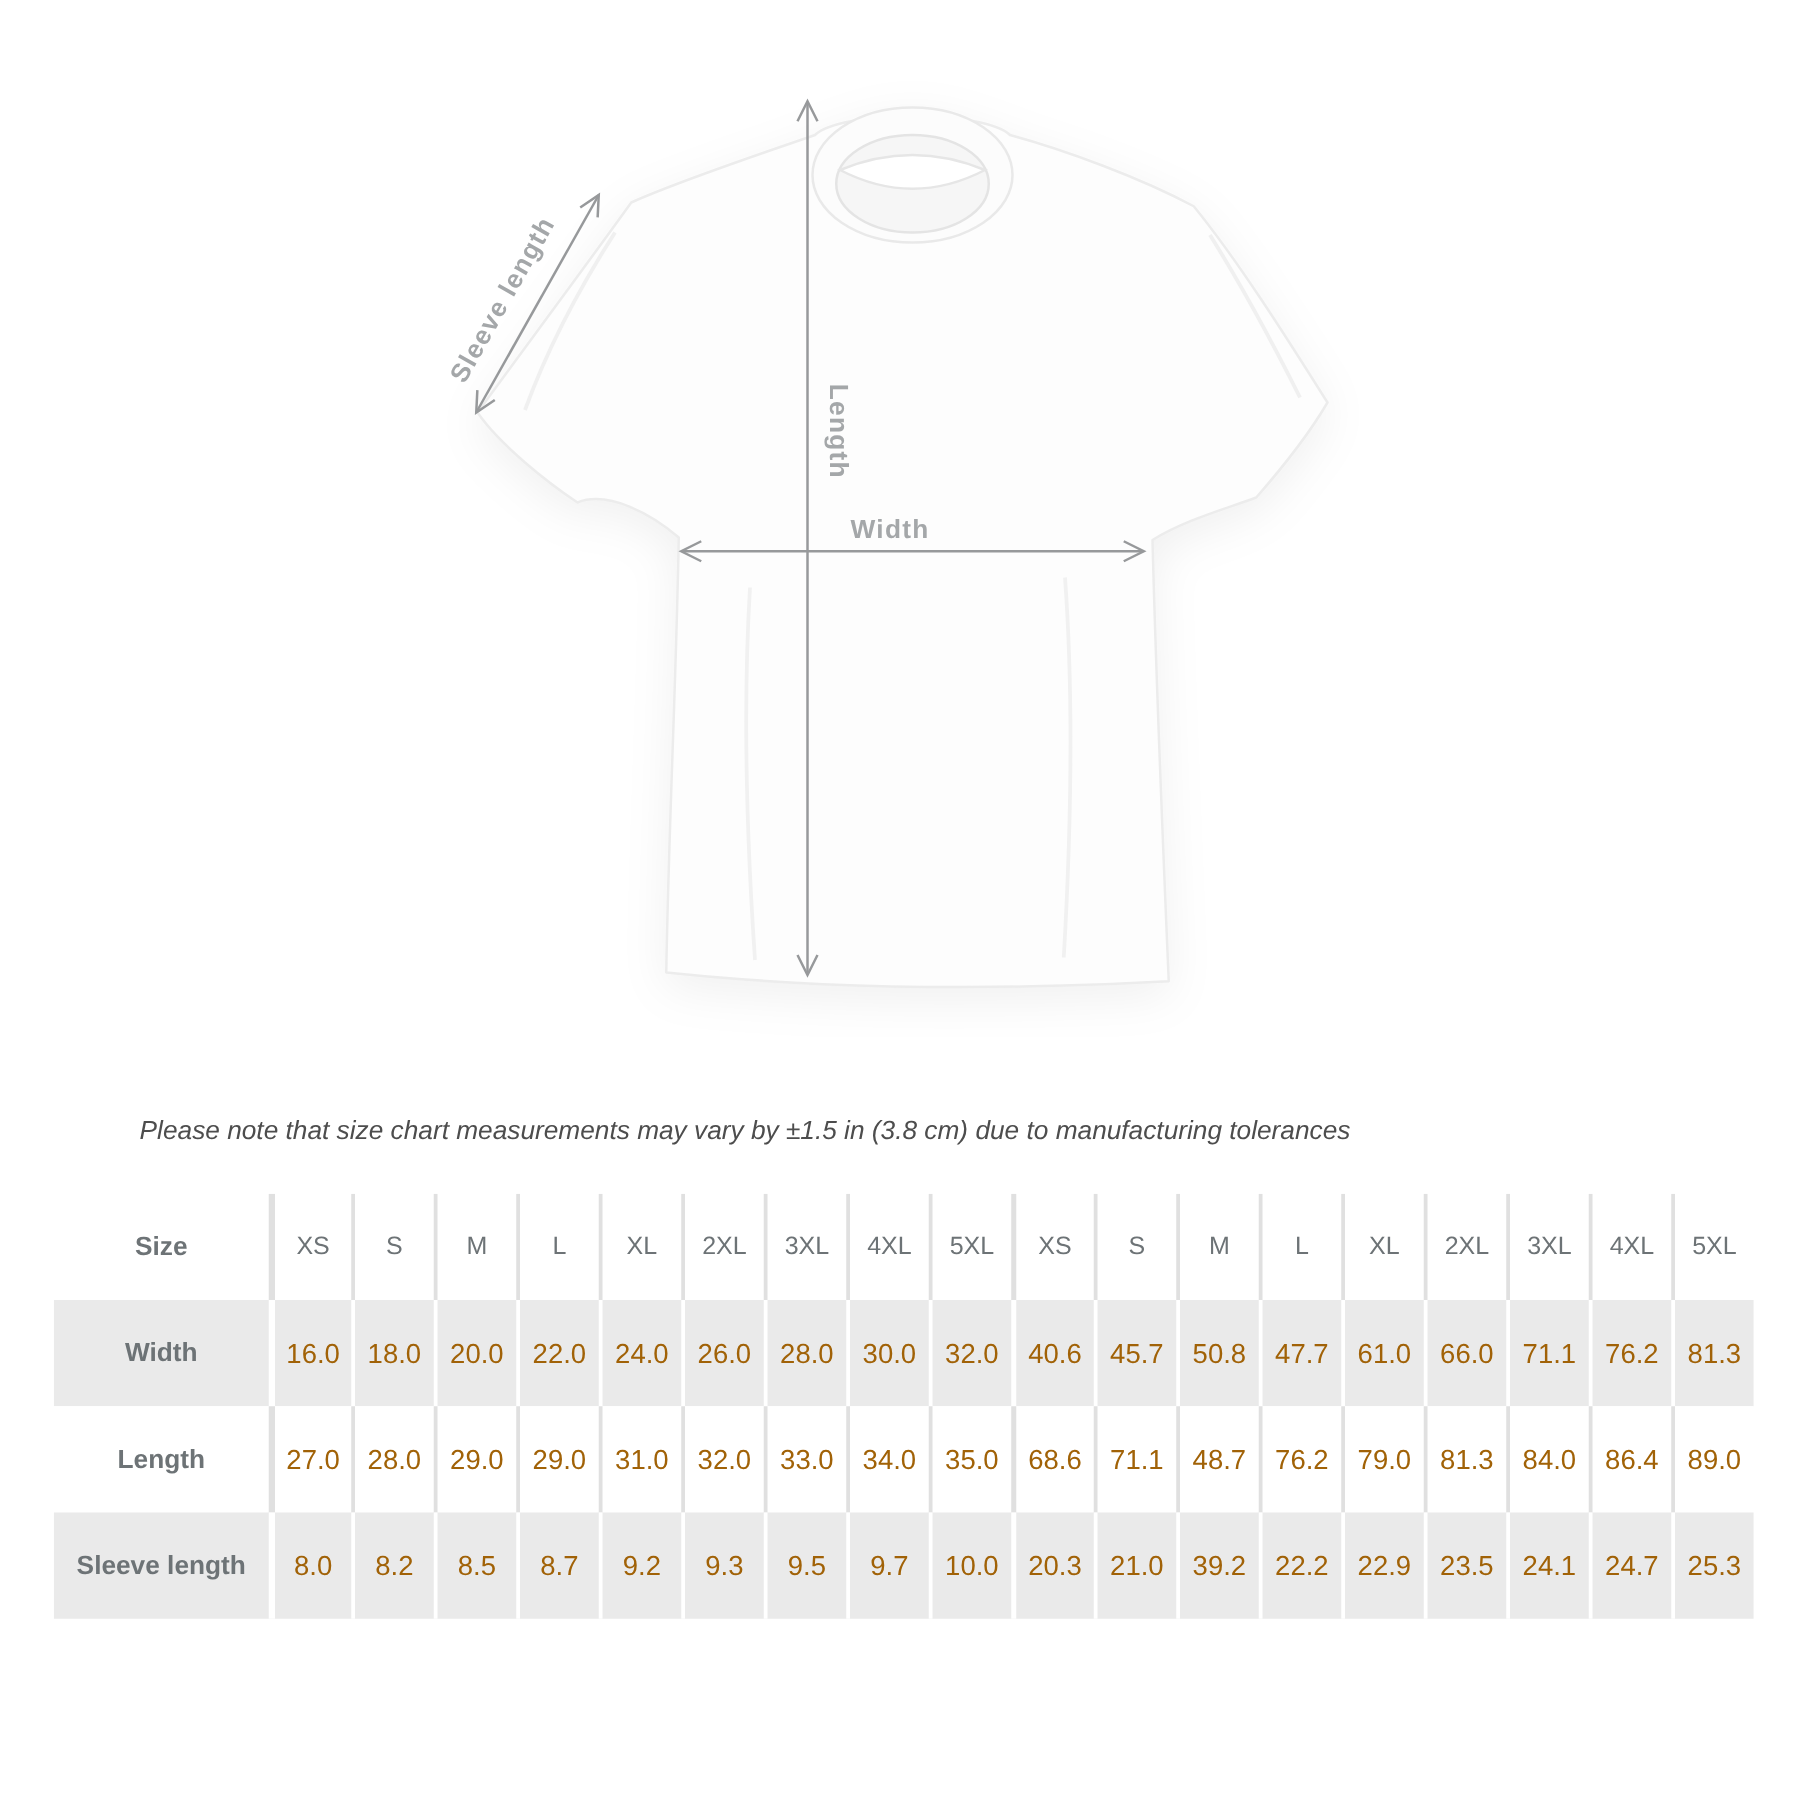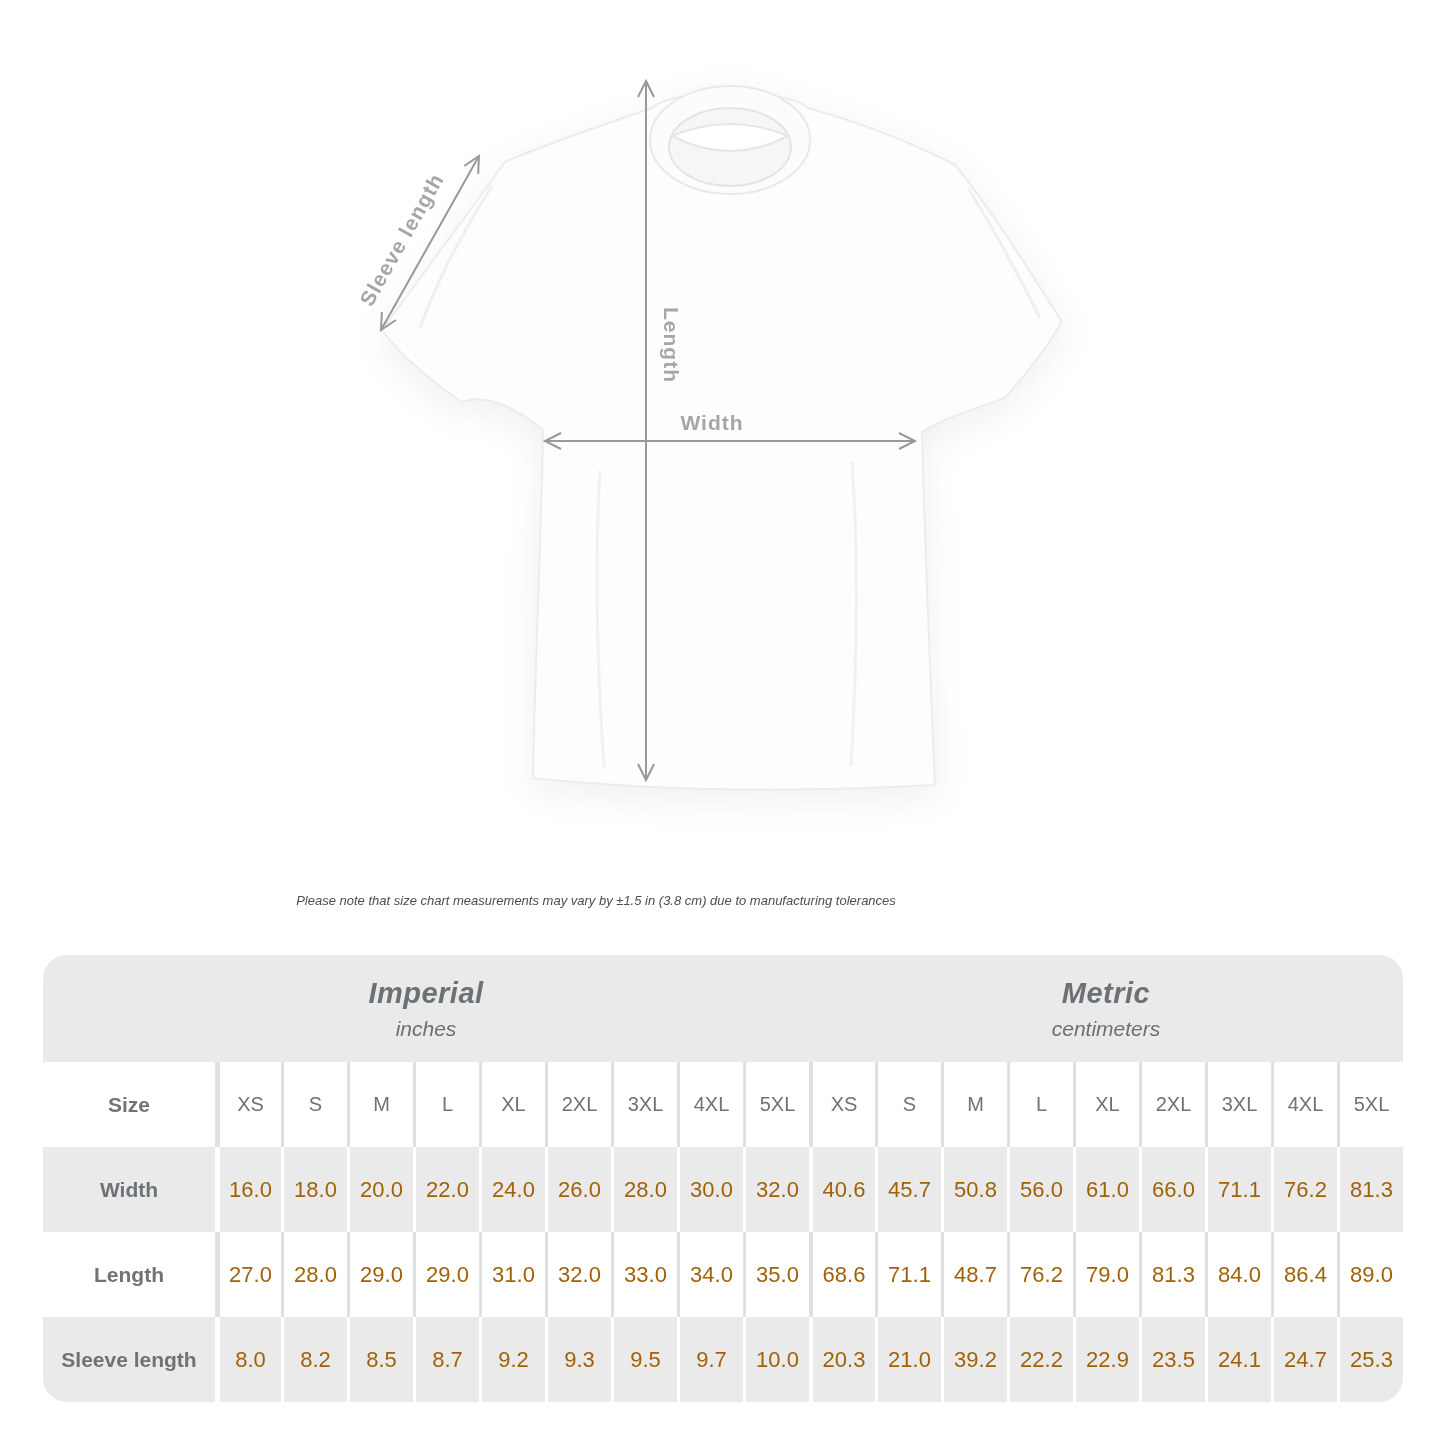--- a/index.html
+++ b/index.html
@@ -24,21 +24,21 @@
   
   .page-title{
     position:absolute;left:0;top:846px;width:1445px;
     text-align:center;
     font-size:31px;font-weight:bold;color:#3a3a3a;
     letter-spacing:0.3px;
   }
   .subtitle{
     position:absolute;left:0;top:893px;width:1192px;
     text-align:center;
-    font-size:13px;font-style:italic;color:#4d4d4d;
+    font-size:21px;font-style:italic;color:#4d4d4d;
   }
   
   .chart{
     position:absolute;left:43px;top:955px;
     width:1360px;height:447px;
     border-radius:24px;overflow:hidden;
     background:#ffffff;
   }
   .band{
     display:grid;
@@ -135,41 +135,31 @@
       <text class="meas-label" text-anchor="middle" transform="translate(408,243) rotate(-60.6)">Sleeve length</text>
       <text class="meas-label" text-anchor="middle" transform="translate(664,345) rotate(90)">Length</text>
       <text class="meas-label" text-anchor="middle" x="712" y="430">Width</text>
     </svg>
   </div>
 
   <div class="subtitle">Please note that size chart measurements may vary by ±1.5 in (3.8 cm) due to manufacturing tolerances</div>
 
   <div class="chart">
 
-    <div class="band">
-      <div class="band-cell band-imperial">
-        <div class="band-name">Imperial</div>
-        <div class="band-unit">inches</div>
-      </div>
-      <div class="band-cell band-metric">
-        <div class="band-name">Metric</div>
-        <div class="band-unit">centimeters</div>
-      </div>
-    </div>
 
     <div class="trow lite">
       <div class="cell rowlabel">Size</div>
       <div class="cells imperial-cells"><div class="cell head">XS</div><div class="cell head">S</div><div class="cell head">M</div><div class="cell head">L</div><div class="cell head">XL</div><div class="cell head">2XL</div><div class="cell head">3XL</div><div class="cell head">4XL</div><div class="cell head">5XL</div></div>
       <div class="cells metric-cells"><div class="cell head">XS</div><div class="cell head">S</div><div class="cell head">M</div><div class="cell head">L</div><div class="cell head">XL</div><div class="cell head">2XL</div><div class="cell head">3XL</div><div class="cell head">4XL</div><div class="cell head">5XL</div></div>
     </div>
 
     <div class="trow gray">
       <div class="cell rowlabel">Width</div>
       <div class="cells imperial-cells"><div class="cell val">16.0</div><div class="cell val">18.0</div><div class="cell val">20.0</div><div class="cell val">22.0</div><div class="cell val">24.0</div><div class="cell val">26.0</div><div class="cell val">28.0</div><div class="cell val">30.0</div><div class="cell val">32.0</div></div>
-      <div class="cells metric-cells"><div class="cell val">40.6</div><div class="cell val">45.7</div><div class="cell val">50.8</div><div class="cell val">56.0</div><div class="cell val">61.0</div><div class="cell val">66.0</div><div class="cell val">71.1</div><div class="cell val">76.2</div><div class="cell val">81.3</div></div>
+      <div class="cells metric-cells"><div class="cell val">40.6</div><div class="cell val">45.7</div><div class="cell val">50.8</div><div class="cell val">47.7</div><div class="cell val">61.0</div><div class="cell val">66.0</div><div class="cell val">71.1</div><div class="cell val">76.2</div><div class="cell val">81.3</div></div>
     </div>
 
     <div class="trow lite">
       <div class="cell rowlabel">Length</div>
       <div class="cells imperial-cells"><div class="cell val">27.0</div><div class="cell val">28.0</div><div class="cell val">29.0</div><div class="cell val">29.0</div><div class="cell val">31.0</div><div class="cell val">32.0</div><div class="cell val">33.0</div><div class="cell val">34.0</div><div class="cell val">35.0</div></div>
       <div class="cells metric-cells"><div class="cell val">68.6</div><div class="cell val">71.1</div><div class="cell val">48.7</div><div class="cell val">76.2</div><div class="cell val">79.0</div><div class="cell val">81.3</div><div class="cell val">84.0</div><div class="cell val">86.4</div><div class="cell val">89.0</div></div>
     </div>
 
     <div class="trow gray">
       <div class="cell rowlabel">Sleeve length</div>

